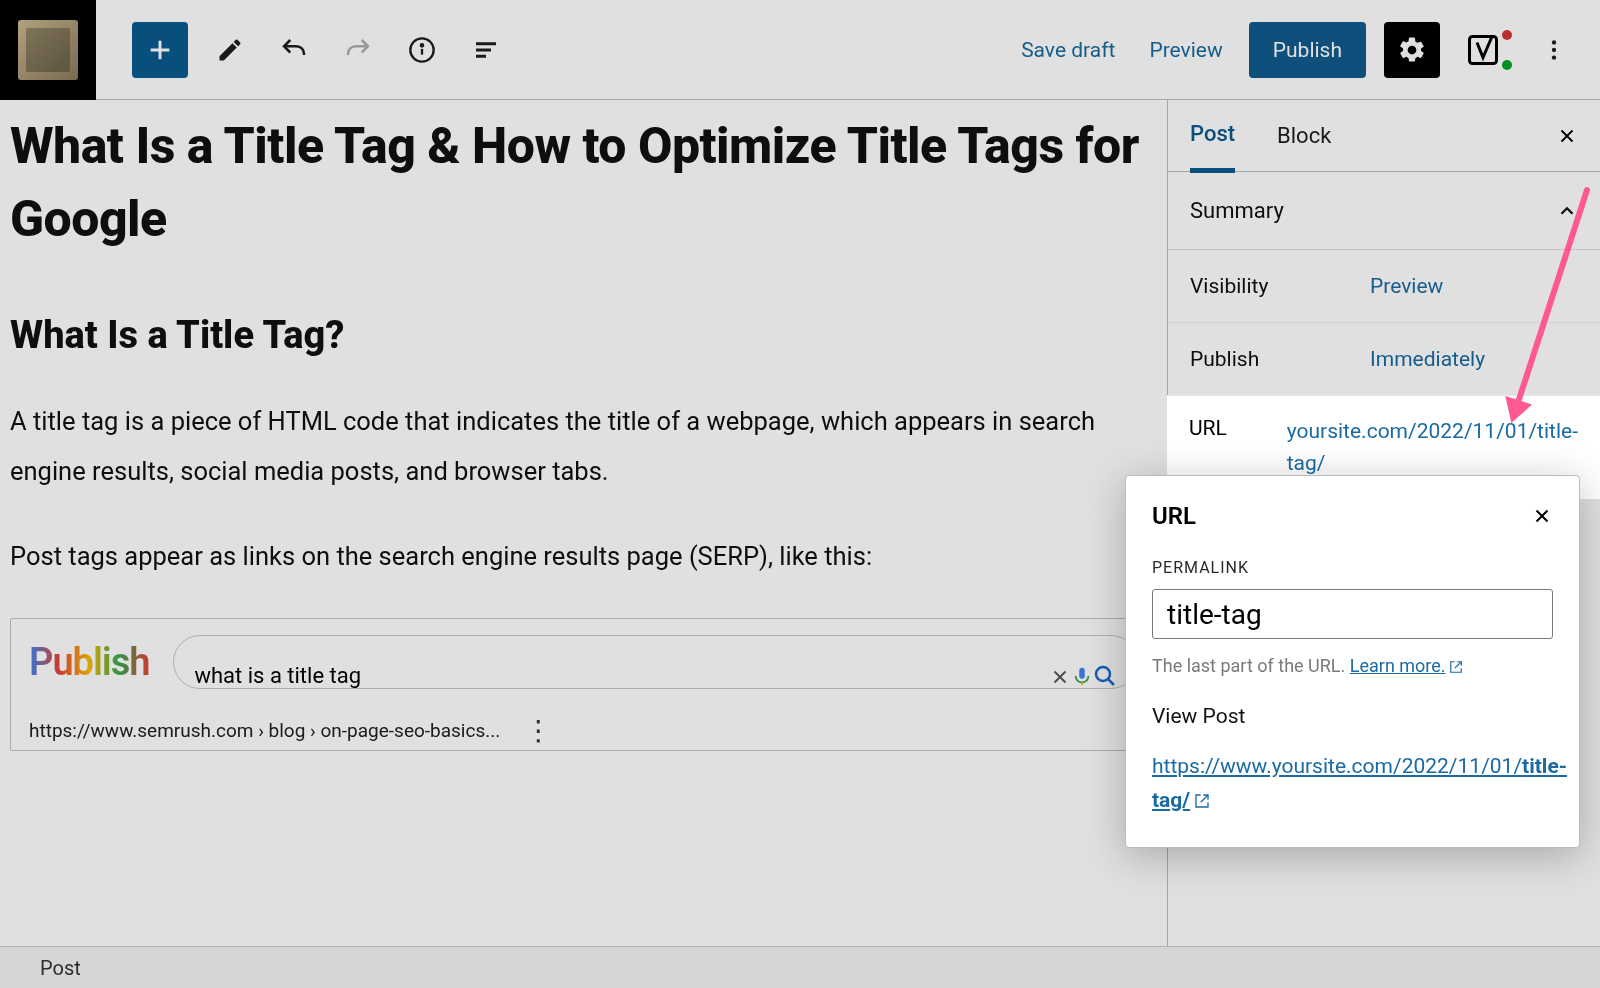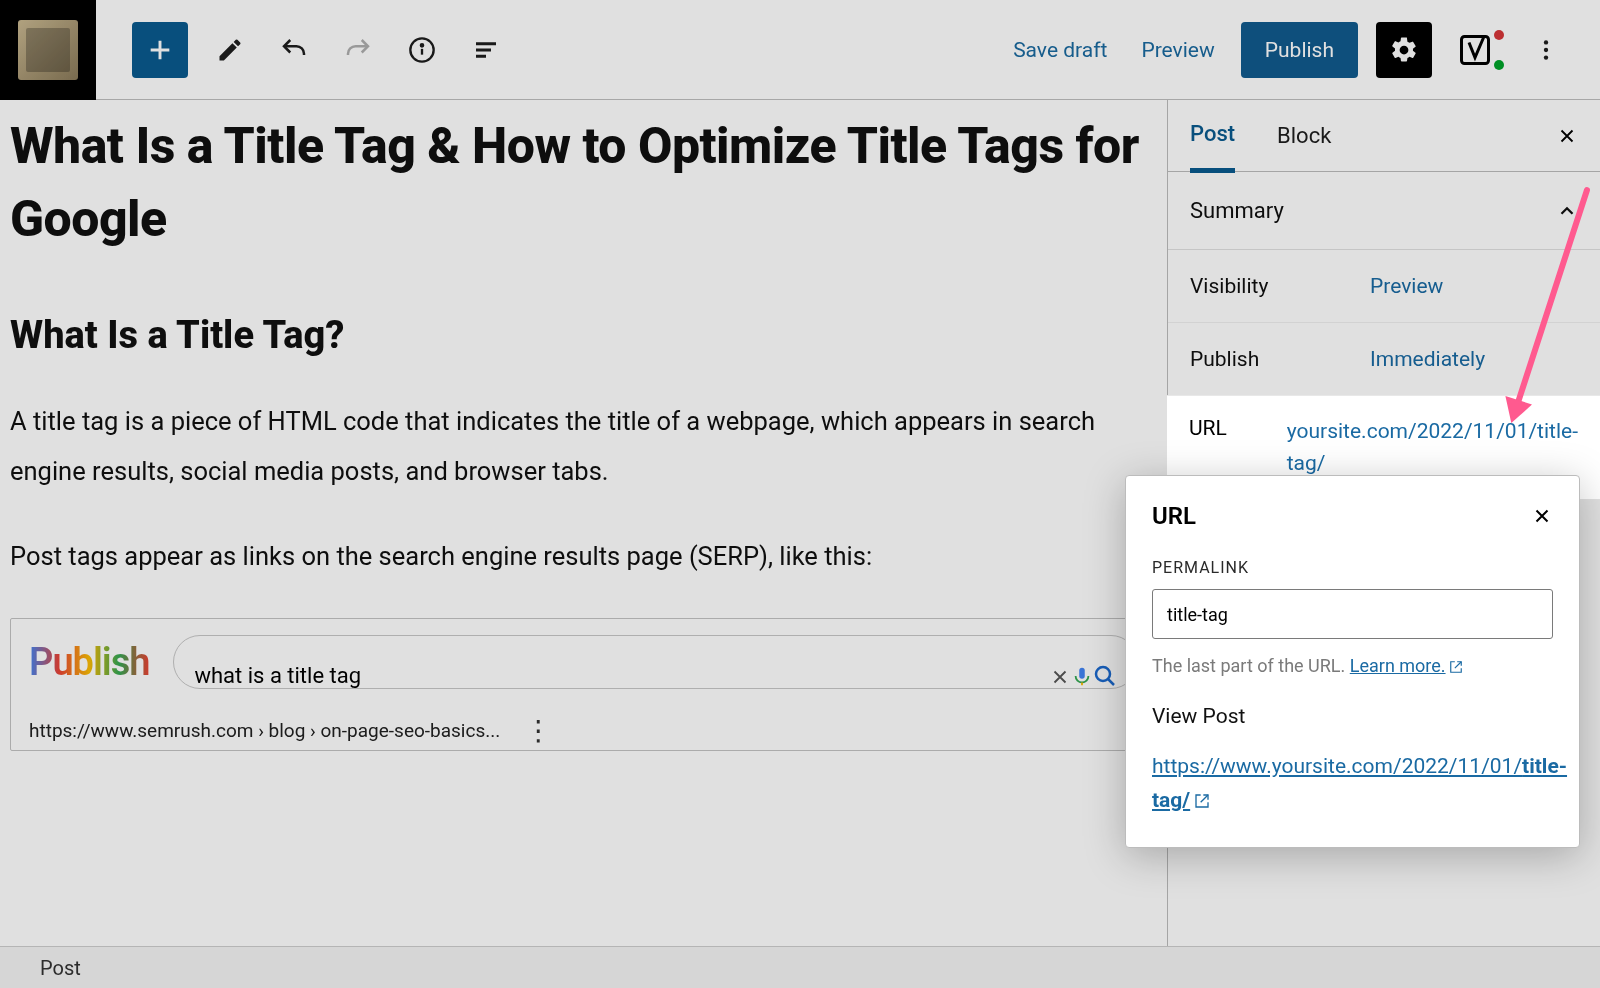--- a/index.html
+++ b/index.html
@@ -9,21 +9,21 @@
   .topbar { height: 100px; border-bottom: 1px solid #bfbfbf; display: flex; align-items: center; position: relative; }
   .logo-box { width: 96px; height: 100px; background: #000; display: flex; align-items: center; justify-content: center; }
   .logo-thumb { width: 60px; height: 60px; background: linear-gradient(135deg,#c9b891,#8a7a5a); border-radius: 3px; position: relative; }
   .logo-thumb::after { content:''; position:absolute; inset:8px; background: rgba(0,0,0,.25); border-radius:2px; }
 
   .tb-left { display: flex; align-items: center; gap: 20px; margin-left: 36px; }
   .add-btn { width: 56px; height: 56px; background: #0a5b8f; border-radius: 4px; display:flex;align-items:center;justify-content:center; color:#fff; }
   .ic-btn { width: 44px; height: 44px; display:flex;align-items:center;justify-content:center; color:#1e1e1e; }
   .ic-btn.dim { opacity: .35; }
 
-  .tb-right { margin-left: auto; display: flex; align-items: center; gap: 18px; padding-right: 32px; }
+  .tb-right { margin-left: auto; display: flex; align-items: center; gap: 18px; padding-right: 24px; }
   .link-blue { color: #1b6aa0; font-size: 21px; padding: 12px 8px; }
   .publish-btn { background: #105a8e; color: #fff; font-size: 21px; padding: 16px 24px; border-radius: 4px; }
   .settings-btn { width: 56px; height: 56px; background: #000; color:#fff; display:flex;align-items:center;justify-content:center; border-radius:4px;}
   .yoast-btn { width: 56px; height: 56px; display:flex;align-items:center;justify-content:center; position:relative;}
   .more-btn { width: 44px; height: 44px; display:flex;align-items:center;justify-content:center; color:#1e1e1e;}
 
   
   .dim-overlay { position: absolute; inset: 0; background: rgba(0,0,0,.12); pointer-events: none; z-index: 50; }
 
   
@@ -54,21 +54,21 @@
   .section-head { display:flex; align-items:center; justify-content:space-between; padding: 26px 22px; font-size: 22px; color:#111; border-bottom: 1px solid #e1e1e1;}
   .row { display:flex; padding: 24px 22px; font-size: 21px; border-bottom: 1px solid #f0f0f0;}
   .row .lbl { width: 180px; color:#111; }
   .row .val { color:#1a6aa3; }
 
   
   .popover { position:absolute; z-index: 100; top: 475px; right: 20px; width: 455px; background:#fff; border:1px solid #bcbcbc; border-radius: 4px; box-shadow: 0 8px 40px rgba(0,0,0,.25); padding: 26px 26px 30px; }
   .popover-head { display:flex; justify-content:space-between; align-items:center; }
   .popover-head h4 { font-size: 24px; font-weight:600;}
   .permalink-lbl { font-size: 16px; letter-spacing: 1px; color:#2a2a2a; margin-top: 28px; }
-  .perm-input { width:100%; border:1px solid #7a7a7a; border-radius:3px; margin-top: 12px; height: 50px; padding: 16px 14px; font-size: 18px; }
+  .perm-input { width:100%; border:1px solid #7a7a7a; border-radius:3px; margin-top: 12px; height: 50px; padding: 16px 14px; font-size: 28px; }
   .help-text { font-size: 18px; color:#7a7a7a; margin-top: 16px; }
   .help-text a { color:#1a6aa3; text-decoration: underline;}
   .view-post { font-size: 21px; margin-top: 28px; color:#111;}
   .full-url { font-size: 21px; color:#1a6aa3; text-decoration: underline; margin-top: 22px; display:inline-block; line-height:1.6;}
   .full-url .bold { font-weight:700; }
 
   
   .url-bright { position:absolute; z-index: 95; top: 395px; right: 0; width: 433px; background:#fff; padding: 20px 22px; display:flex; border-top:1px solid #e8e8e8; }
   .url-bright .lbl { width: 180px; font-size:21px;}
   .url-bright .val { color:#1a6aa3; font-size:21px; line-height:1.5;}

